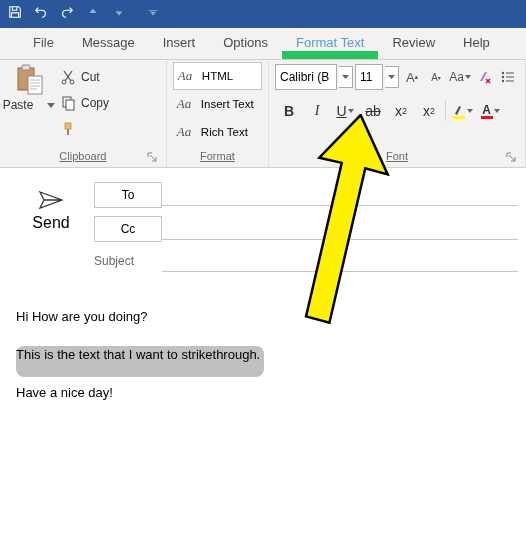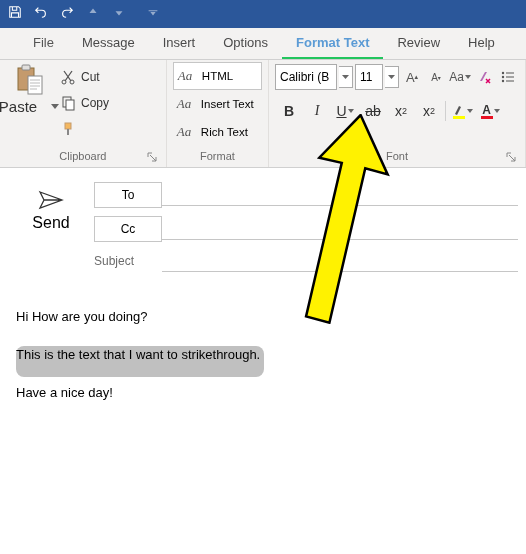--- a/index.html
+++ b/index.html
@@ -6,36 +6,36 @@
 body { width: 526px; height: 554px; background: #fff; overflow: hidden; position: relative; }
 
 
 .titlebar { height: 28px; background: #2b579a; display: flex; align-items: center; padding: 0 8px; gap: 12px; }
 .titlebar svg { width: 14px; height: 14px; }
 .title-down { opacity: .5; }
 
 
 .tabs { height: 32px; background: #f3f2f1; display: flex; align-items: center; padding-left: 19px; border-bottom: 1px solid #d0d0d0; }
 .tab { padding: 0 14px; height: 31px; line-height: 30px; font-size: 13px; color: #4a4a4a; cursor: pointer; }
-.tab.active { color: #5b9bd5; border-bottom: 2px solid #22c55e; font-weight: bold; }
+.tab.active { color: #5b9bd5; border-bottom: 8px solid #22c55e; }
 .tab.file { color: #555; }
 
 
 .ribbon { height: 108px; background: #f3f2f1; display: flex; border-bottom: 1px solid #d0d0d0; position: relative; }
 .group { border-right: 1px solid #e1dfdd; display: flex; flex-direction: column; padding: 2px 6px 1px 6px; }
 .group-body { flex: 1; }
-.group-label { height: 16px; font-size: 11px; color: #6b6b6b; text-align: center; margin-top: 2px; position: relative; }
+.group-label { height: 16px; font-size: 11px; color: #6b6b6b; text-align: center; margin-top: 2px; position: relative; text-decoration: underline; }
 .launcher { position: absolute; right: 2px; top: 1px; width: 12px; height: 12px; }
 
 
 .clipboard { width: 170px; }
 .clip-row { display: flex; }
 .paste { width: 46px; display: flex; flex-direction: column; align-items: center; padding-top: 2px; cursor: pointer; }
 .paste-icon { width: 30px; height: 32px; }
-.paste-label { font-size: 15px; color: #333; margin-top: 2px; display: flex; align-items: center; gap: 14px; text-align: center; }
+.paste-label { font-size: 12px; color: #333; margin-top: 2px; display: flex; align-items: center; gap: 14px; text-align: center; }
 .clip-buttons { flex: 1; padding-left: 4px; padding-top: 2px; }
 .clip-btn { display: flex; align-items: center; gap: 5px; height: 26px; font-size: 12px; color: #333; cursor: pointer; padding: 0 4px; }
 .clip-btn svg { width: 16px; height: 16px; }
 
 
 .format-group { width: 104px; }
 .fmt-btn { display: flex; align-items: center; gap: 4px; height: 28px; font-size: 11.5px; cursor: pointer; padding: 0 4px; }
 .fmt-btn.active { border: 1px solid #c6c6c6; background: #fff; }
 .aa { font-style: italic; font-family: Georgia, serif; color: #555; font-size: 13px; width: 20px; }
 

